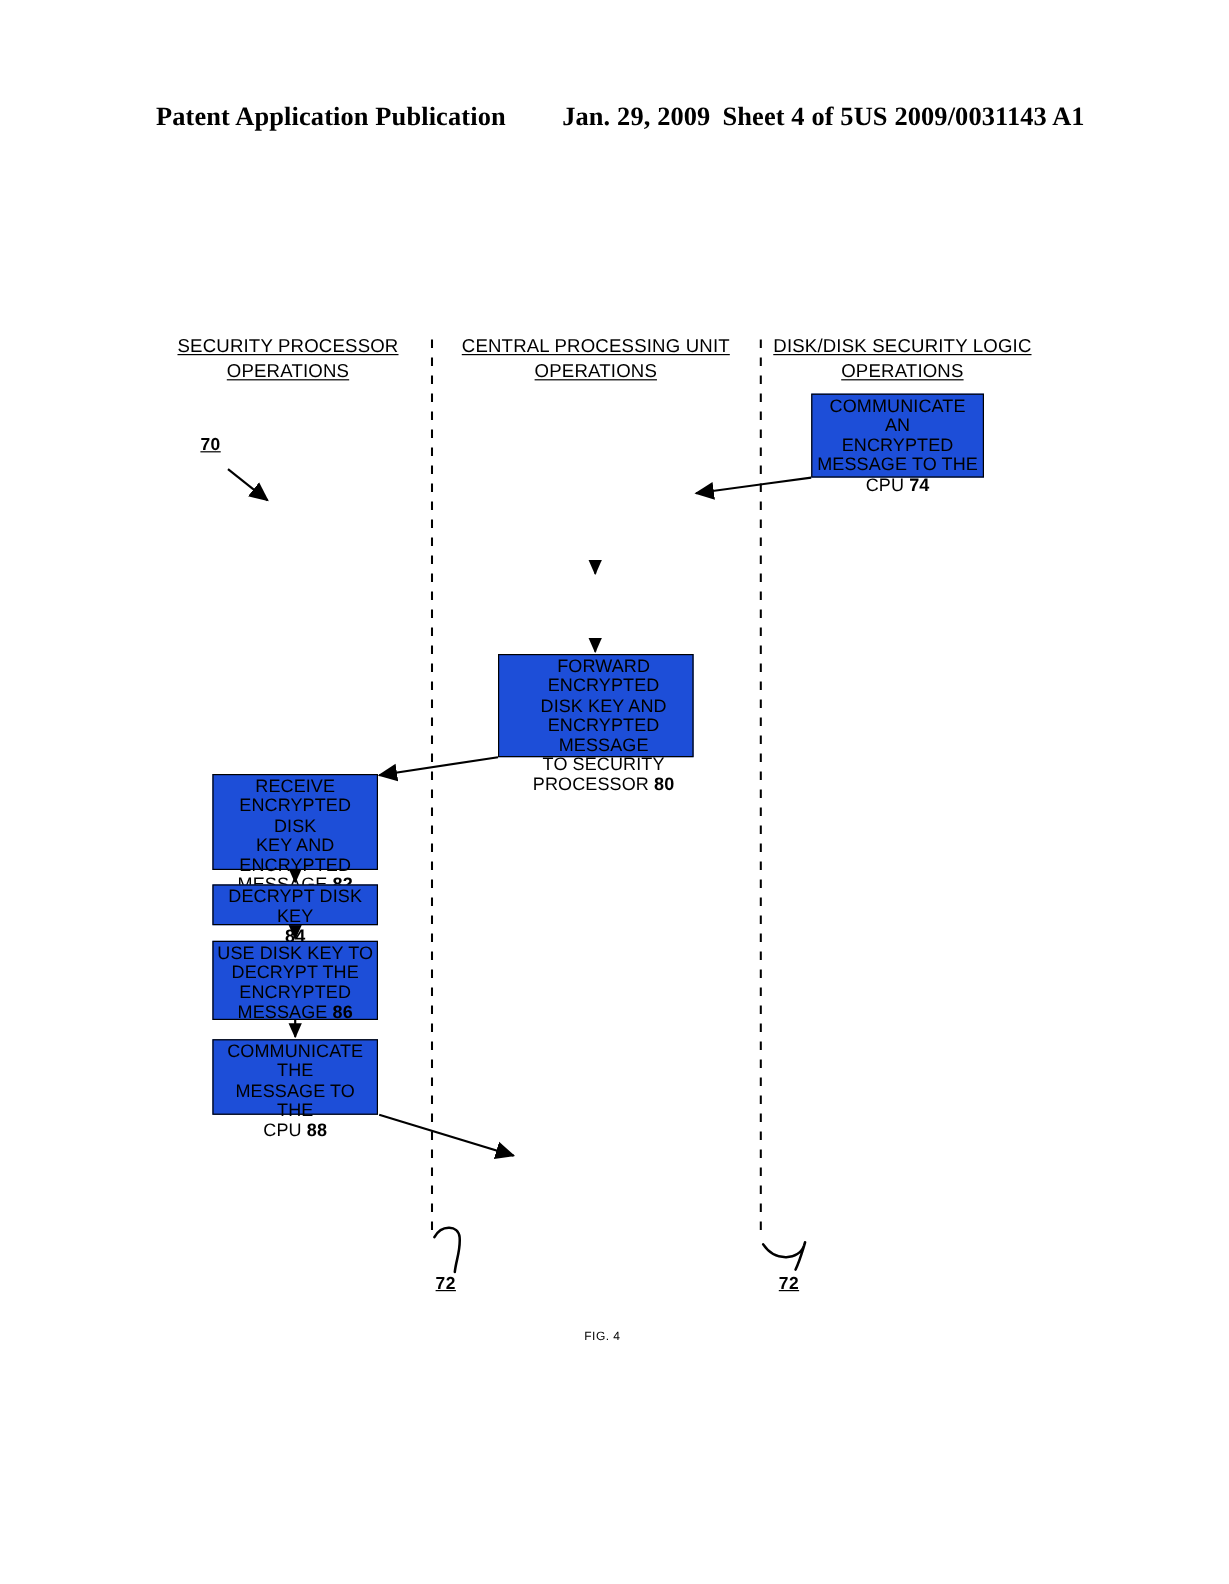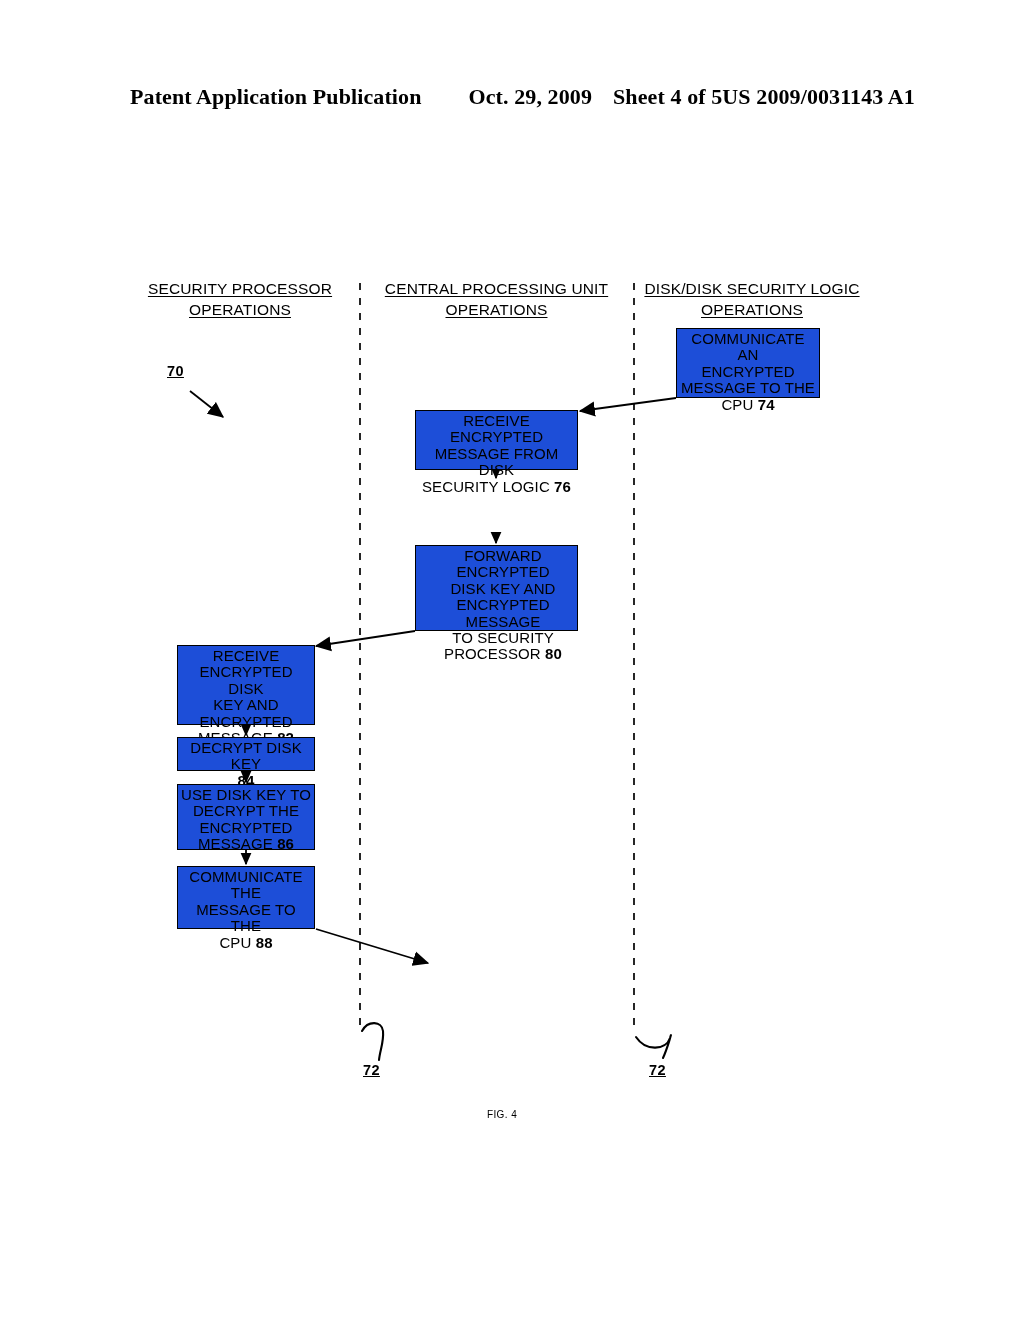--- a/index.html
+++ b/index.html
@@ -26,21 +26,21 @@
     font-family: "Liberation Serif", serif;
     font-weight: bold;
     font-size: 22px;
     letter-spacing: 0.1px;
     white-space: nowrap;
     display: flex;
     align-items: baseline;
   }
   #patent-header .h-pub   { }
   #patent-header .h-date  { margin-left: 47px; }
-  #patent-header .h-sheet { margin-left: 21px; }
+  #patent-header .h-sheet { margin-left: 10px; }
   #patent-header .h-num   { }
 
   
   #figure {
     position: absolute;
     left: 0;
     top: 0;
     width: 1024px;
     height: 1320px;
   }
@@ -123,21 +123,21 @@
     font-size: 10px;
     letter-spacing: 0.4px;
     margin-top: 32px;
   }
 </style>
 </head>
 <body>
 
 <div id="patent-header">
   <span class="h-pub">Patent Application Publication</span>
-  <span class="h-date">Oct. 29, 2009</span>
+  <span class="h-date">Jan. 29, 2009</span>
   <span class="h-sheet">Sheet 4 of 5</span>
   <span class="h-num">US 2009/0031143 A1</span>
 </div>
 
 <div id="figure">
 
   <svg id="figure-svg" viewBox="0 0 1024 1320">
     <defs>
       <marker id="arrow-sm" viewBox="0 0 10 10" refX="9" refY="5" markerWidth="7" markerHeight="7" orient="auto-start-reverse">
         <path d="M 0 0.6 L 10 5 L 0 9.4 z" fill="#000"></path>
@@ -194,28 +194,20 @@
   <div class="pbox" id="box-74">
     <span class="ptxt">
       <span>COMMUNICATE AN</span><br>
       <span>ENCRYPTED</span><br>
       <span>MESSAGE TO THE</span><br>
       <span>CPU</span>
       <span class="ref">74</span>
     </span>
   </div>
 
-  <div class="pbox" id="box-76">
-    <span class="ptxt">
-      <span>RECEIVE ENCRYPTED</span><br>
-      <span>MESSAGE FROM DISK</span><br>
-      <span>SECURITY LOGIC</span>
-      <span class="ref">76</span>
-    </span>
-  </div>
 
 
   <div class="pbox" id="box-80">
     <span class="ptxt">
       <span>FORWARD ENCRYPTED</span><br>
       <span>DISK KEY AND</span><br>
       <span>ENCRYPTED MESSAGE</span><br>
       <span>TO SECURITY</span><br>
       <span>PROCESSOR</span>
       <span class="ref">80</span>

